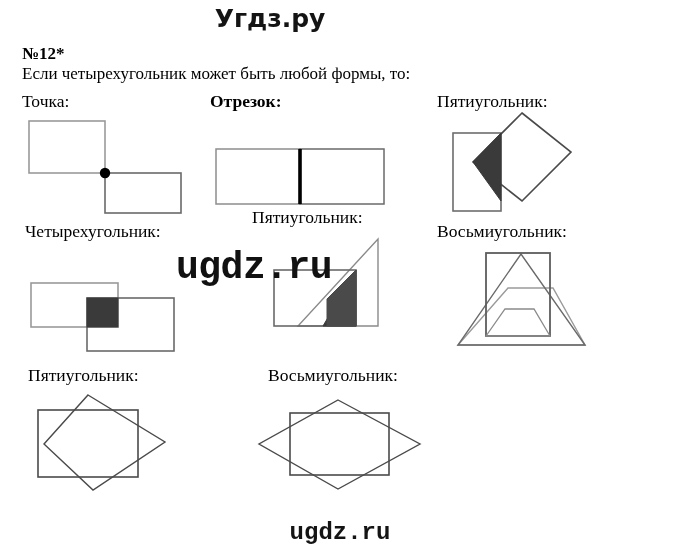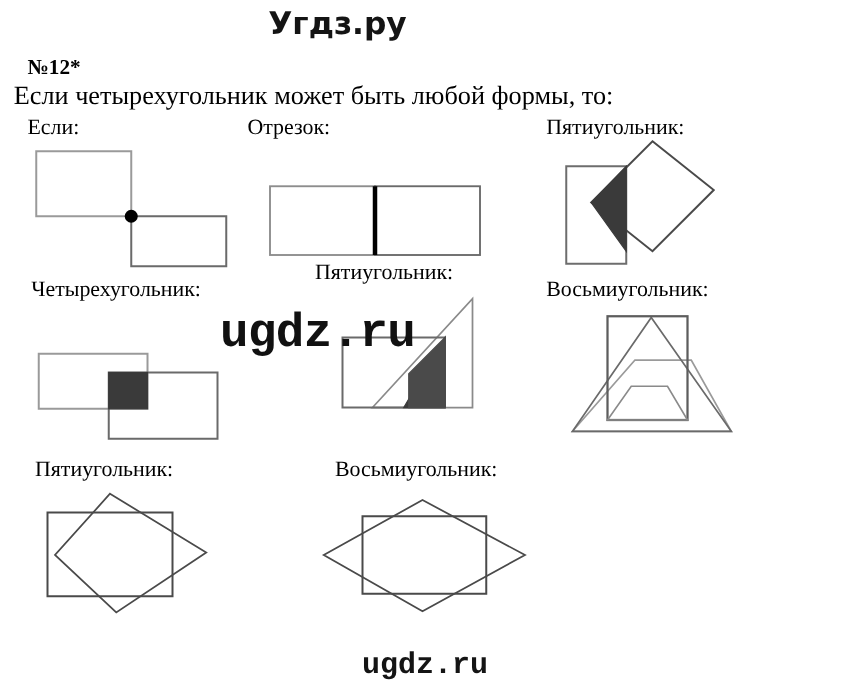--- a/index.html
+++ b/index.html
@@ -39,23 +39,23 @@
   .task-number {
     position: absolute;
     left: 22px;
     top: 44px;
     font-size: 17px;
     font-weight: bold;
     letter-spacing: 0px;
   }
   .task-intro {
     position: absolute;
-    left: 11px;
+    left: 22px;
     top: 64px;
-    font-size: 21px;
+    font-size: 17px;
     white-space: nowrap;
   }
 
   
   .caption {
     position: absolute;
     font-size: 17.5px;
     white-space: nowrap;
   }
 
@@ -94,22 +94,22 @@
 </head>
 <body>
 
 <div class="site-header">
   <span class="logo">Угдз.ру</span>
 </div>
 
 <div class="task-number">№12*</div>
 <div class="task-intro">Если четырехугольник может быть любой формы, то:</div>
 
-<div class="caption" style="left:22px;  top:91px;">Если:</div>
-<div class="caption" style="left:198px; top:91px;">Отрезок:</div>
+<div class="caption" style="left:22px;  top:91px;">Точка:</div>
+<div class="caption" style="left:210px; top:91px;font-weight:bold;">Отрезок:</div>
 <div class="caption" style="left:437px; top:91px;">Пятиугольник:</div>
 <div class="caption" style="left:25px;  top:221px;">Четырехугольник:</div>
 <div class="caption" style="left:252px; top:207px;">Пятиугольник:</div>
 <div class="caption" style="left:437px; top:221px;">Восьмиугольник:</div>
 <div class="caption" style="left:28px;  top:365px;">Пятиугольник:</div>
 <div class="caption" style="left:268px; top:365px;">Восьмиугольник:</div>
 
 <div class="figure" style="left:28px; top:120px;">
   <svg width="160" height="95" viewBox="0 0 160 95">
     <rect x="1" y="1" width="76" height="52" fill="#ffffff" stroke="#9a9a9a" stroke-width="1.6"></rect>

